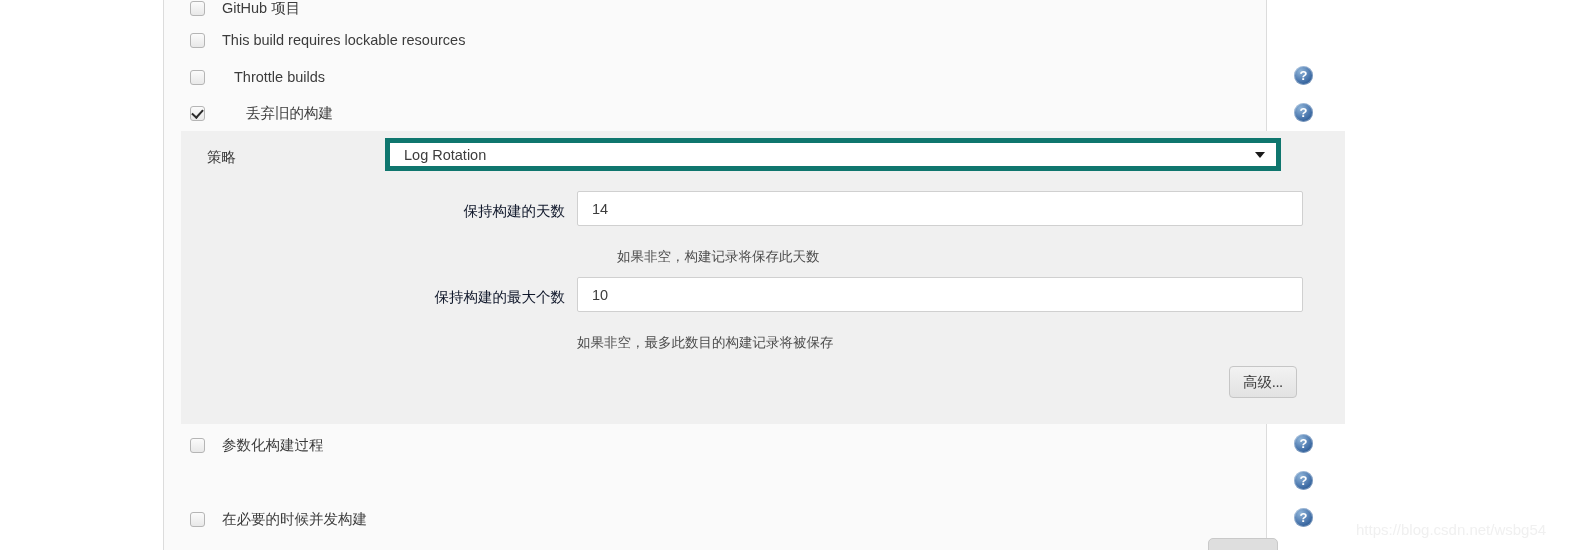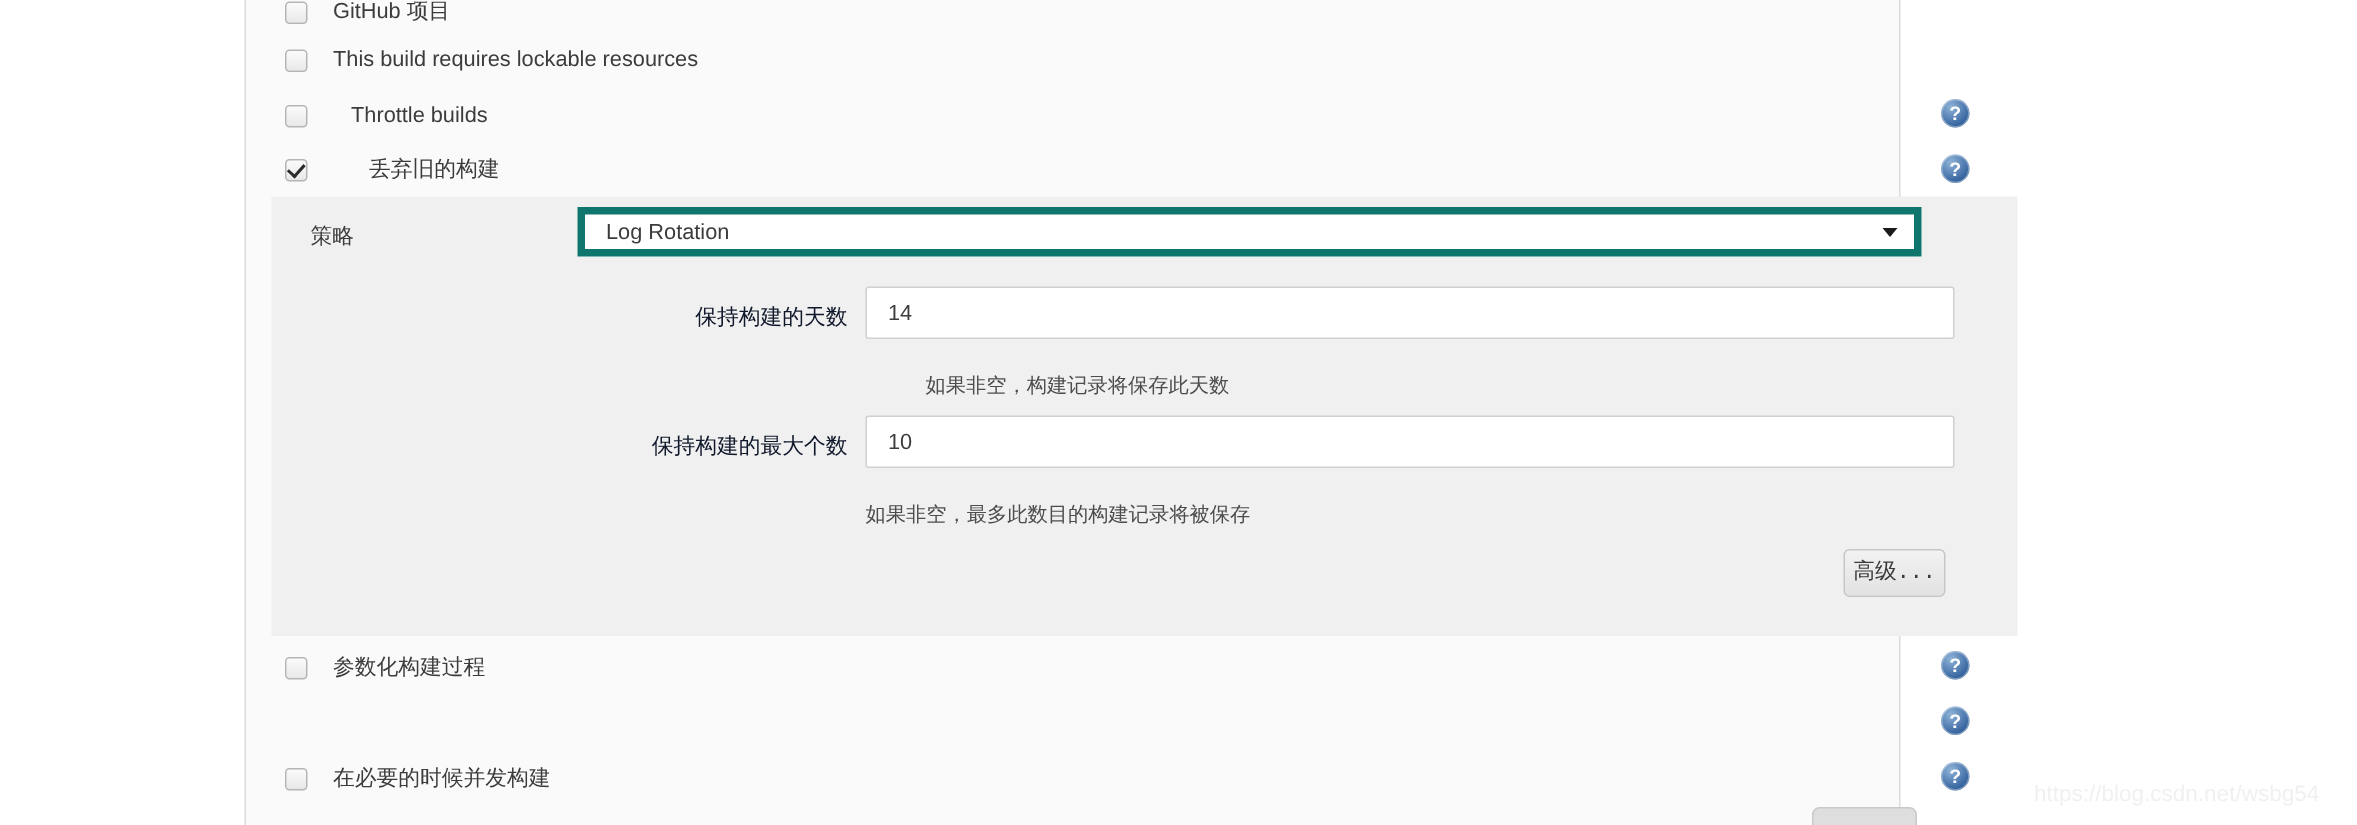--- a/index.html
+++ b/index.html
@@ -197,21 +197,21 @@
     color: #4c4c4c;
     white-space: nowrap;
   }
 
   
   .adv-button {
     position: absolute;
     background: linear-gradient(#f2f2f2, #e2e2e2);
     border: 1px solid #c6c6c6;
     border-radius: 4px;
-    font-family: Liberation Mono, monospace;
+    font-family: Liberation Serif, serif;
     font-size: 14.5px;
     color: #3c3c3c;
     text-align: center;
     line-height: 30px;
     cursor: pointer;
     box-sizing: border-box;
   }
 
   
   .bottom-button {

